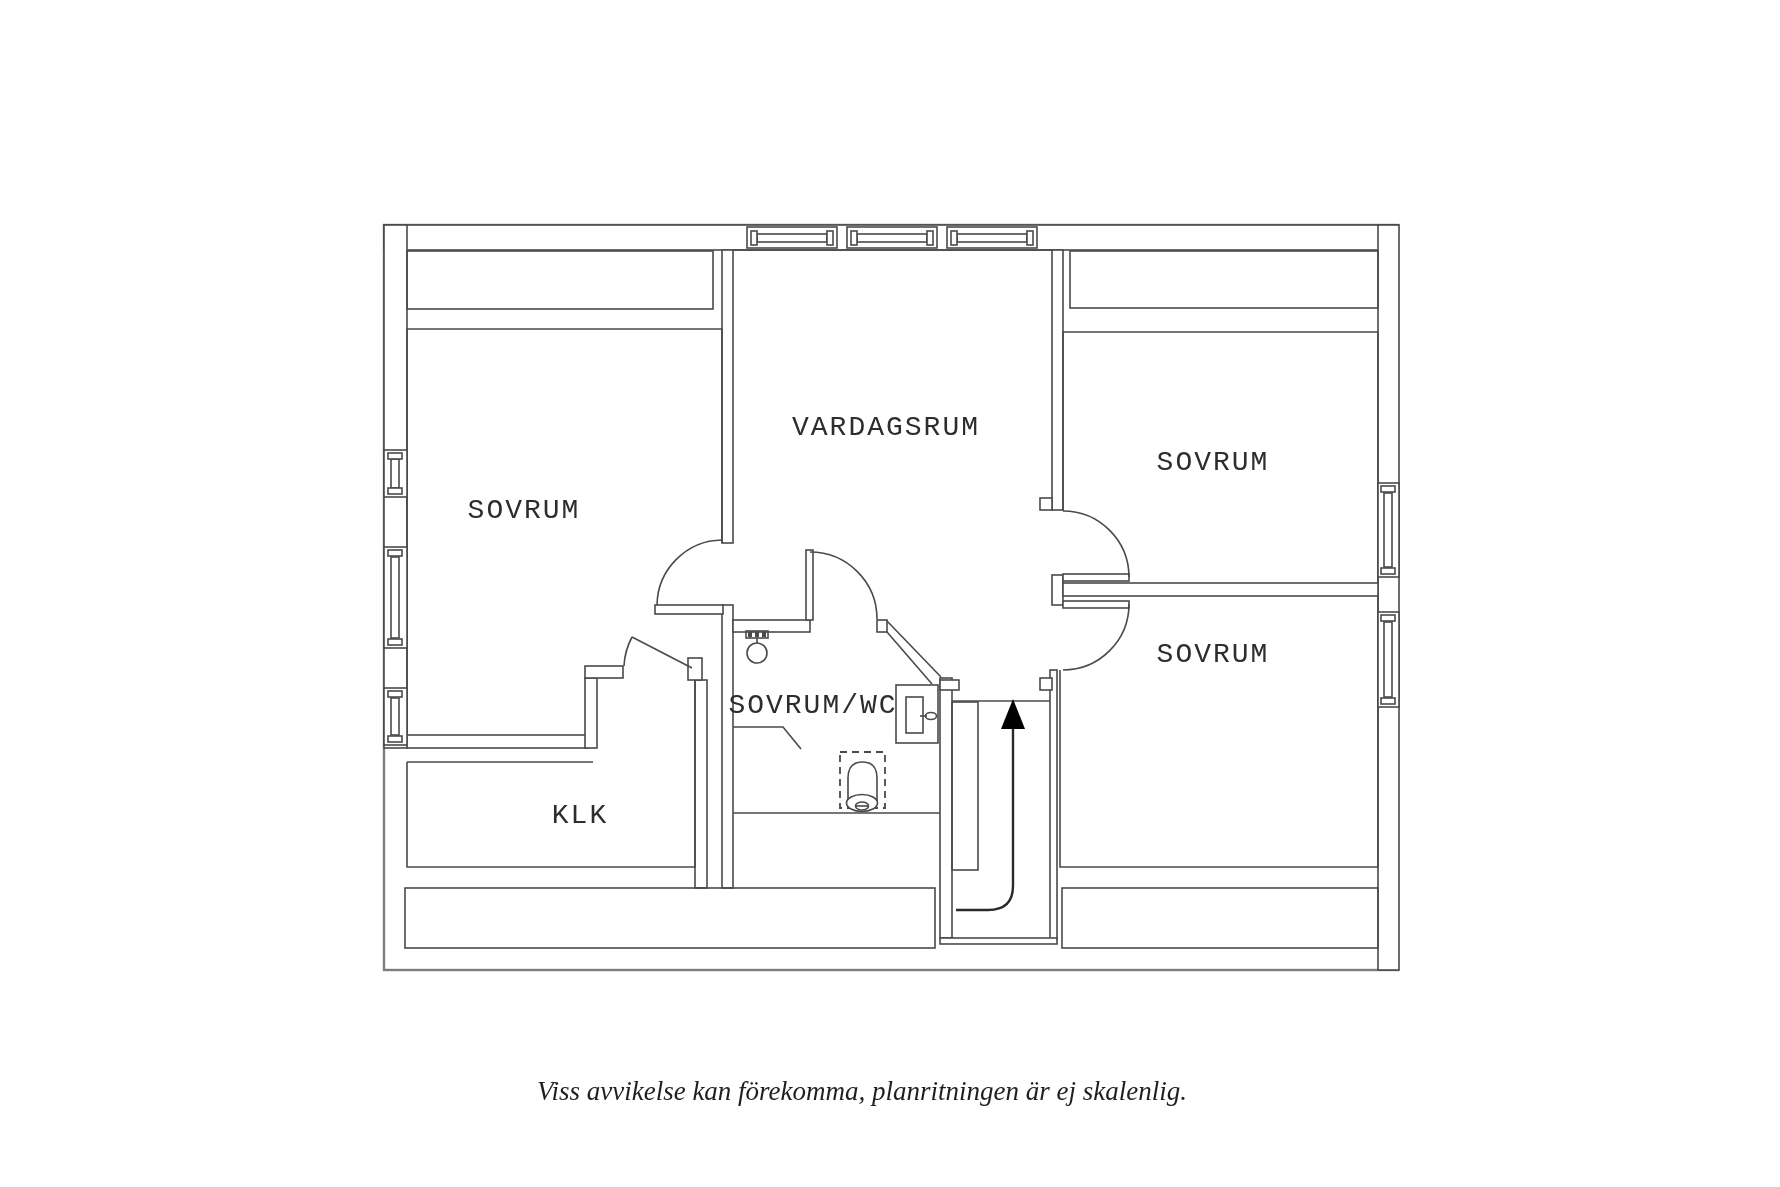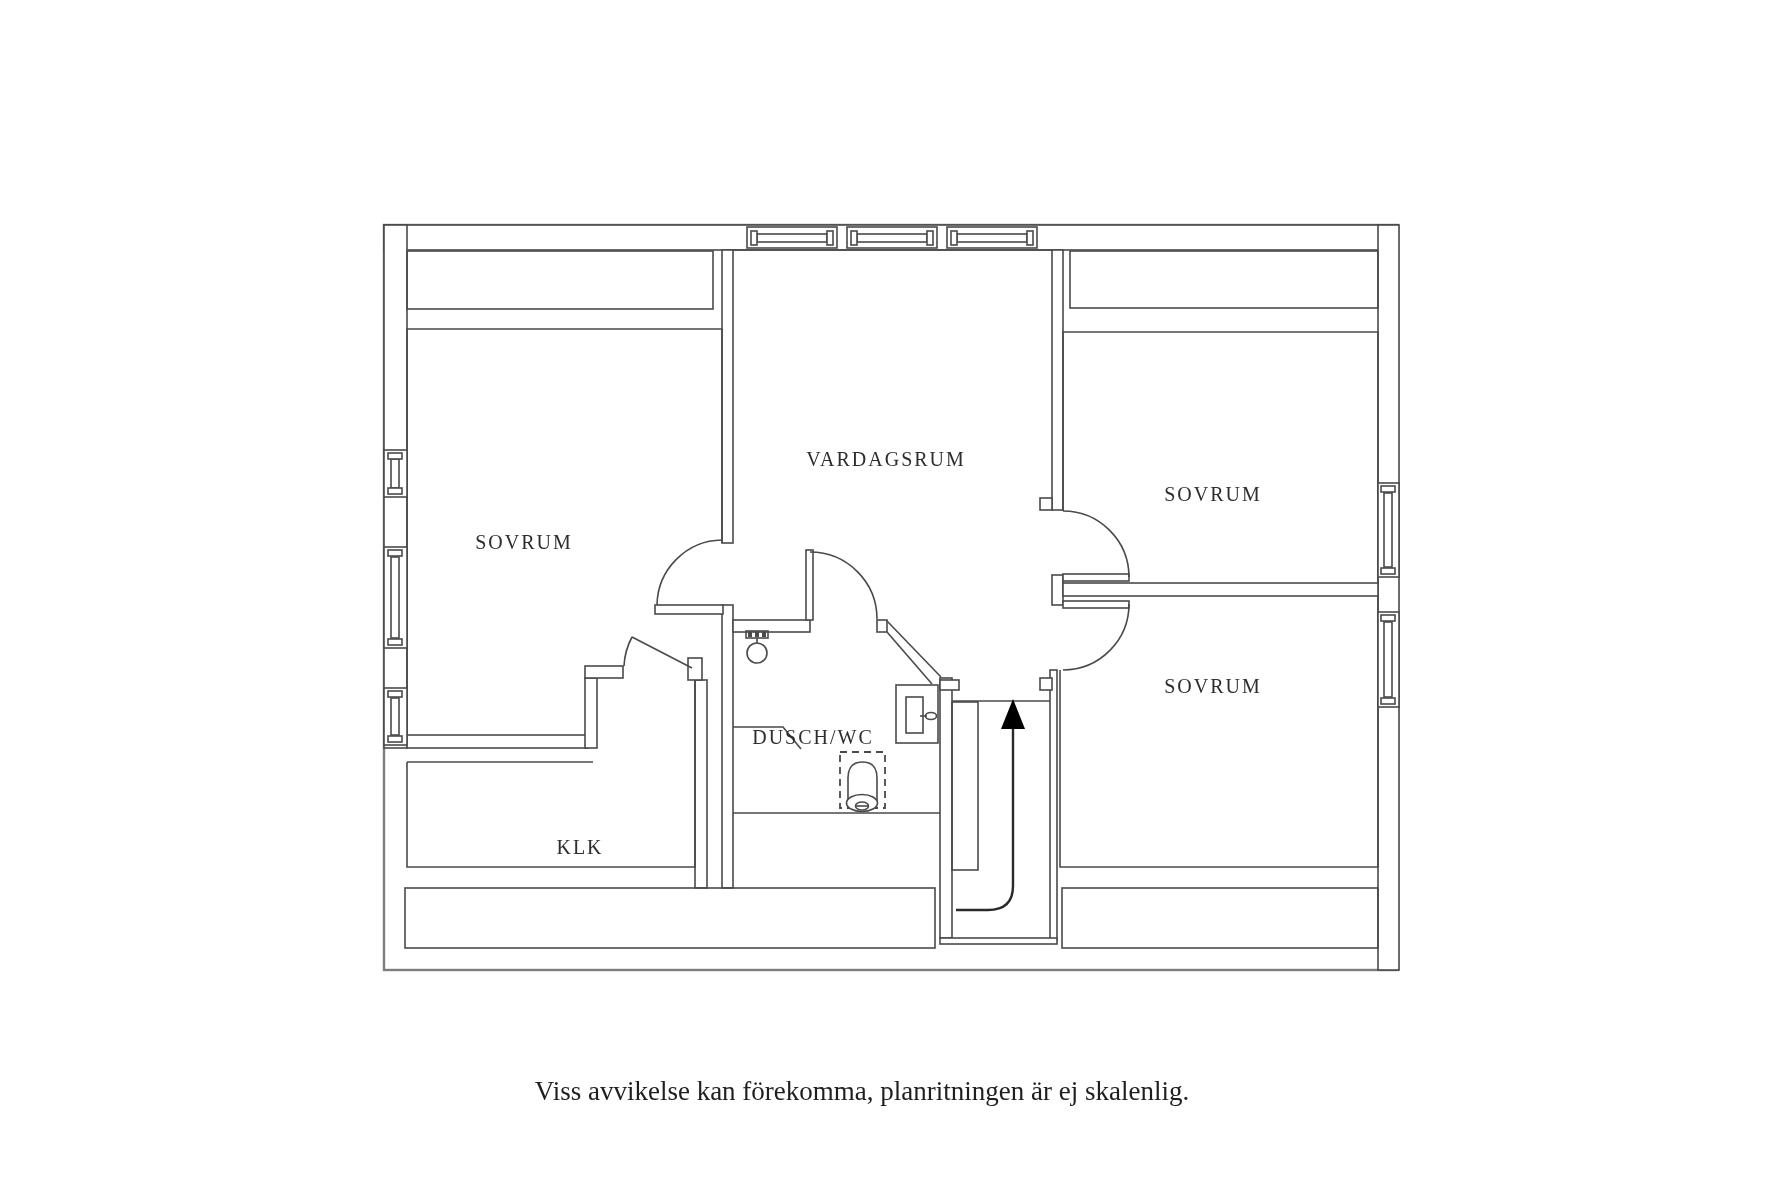--- a/index.html
+++ b/index.html
@@ -1,29 +1,29 @@
 <!DOCTYPE html>
 <html><head>
 <meta charset="utf-8">
 <style>
   html,body{margin:0;padding:0;background:#ffffff;}
   .page{position:relative;width:1780px;height:1187px;background:#ffffff;overflow:hidden;
         font-family:"Liberation Serif", serif;}
   .plan-svg{position:absolute;left:0;top:0;}
   .room-label{position:absolute;transform:translate(-50%,-50%);
-        font-family:Liberation Serif, serif;font-size:20px;letter-spacing:2px;
-        color:#2d2d2d;white-space:nowrap;margin-top:32px;}
+        font-family:Liberation Mono, monospace;font-size:28px;letter-spacing:2px;
+        color:#2d2d2d;white-space:nowrap;}
   .lbl-sovrum-left{left:524px;top:510px;}
   .lbl-vardagsrum{left:886px;top:427px;}
   .lbl-sovrum-tr{left:1213px;top:462px;}
   .lbl-sovrum-br{left:1213px;top:654px;}
   .lbl-dusch{left:813px;top:705px;}
   .lbl-klk{left:580px;top:815px;}
   .caption{position:absolute;left:862px;top:1091px;transform:translate(-50%,-50%);
-        font-family:"Liberation Serif", serif;font-size:27px;
+        font-family:"Liberation Serif", serif;font-style:italic;font-size:27px;
         color:#1f1f1f;white-space:nowrap;}
   
   .w{fill:#ffffff;stroke:#4a4a4a;stroke-width:1.6;}
   .o{fill:none;stroke:#4a4a4a;stroke-width:1.6;}
   .ln{fill:none;stroke:#4a4a4a;stroke-width:1.6;}
   .outer{fill:none;stroke:#7d7d7d;stroke-width:2.4;}
 </style>
 </head>
 <body>
 
@@ -194,17 +194,17 @@
         <ellipse class="o" cx="862" cy="806" rx="6.5" ry="4"></ellipse>
         <path class="ln" d="M856,806 L869,806"></path>
       </g>
     </g>
   </svg>
 
   <div class="room-label lbl-sovrum-left">SOVRUM</div>
   <div class="room-label lbl-vardagsrum">VARDAGSRUM</div>
   <div class="room-label lbl-sovrum-tr">SOVRUM</div>
   <div class="room-label lbl-sovrum-br">SOVRUM</div>
-  <div class="room-label lbl-dusch">DUSCH/WC</div>
+  <div class="room-label lbl-dusch">SOVRUM/WC</div>
   <div class="room-label lbl-klk">KLK</div>
 
   <div class="caption">Viss avvikelse kan förekomma, planritningen är ej skalenlig.</div>
 </div>
 
 </body></html>

